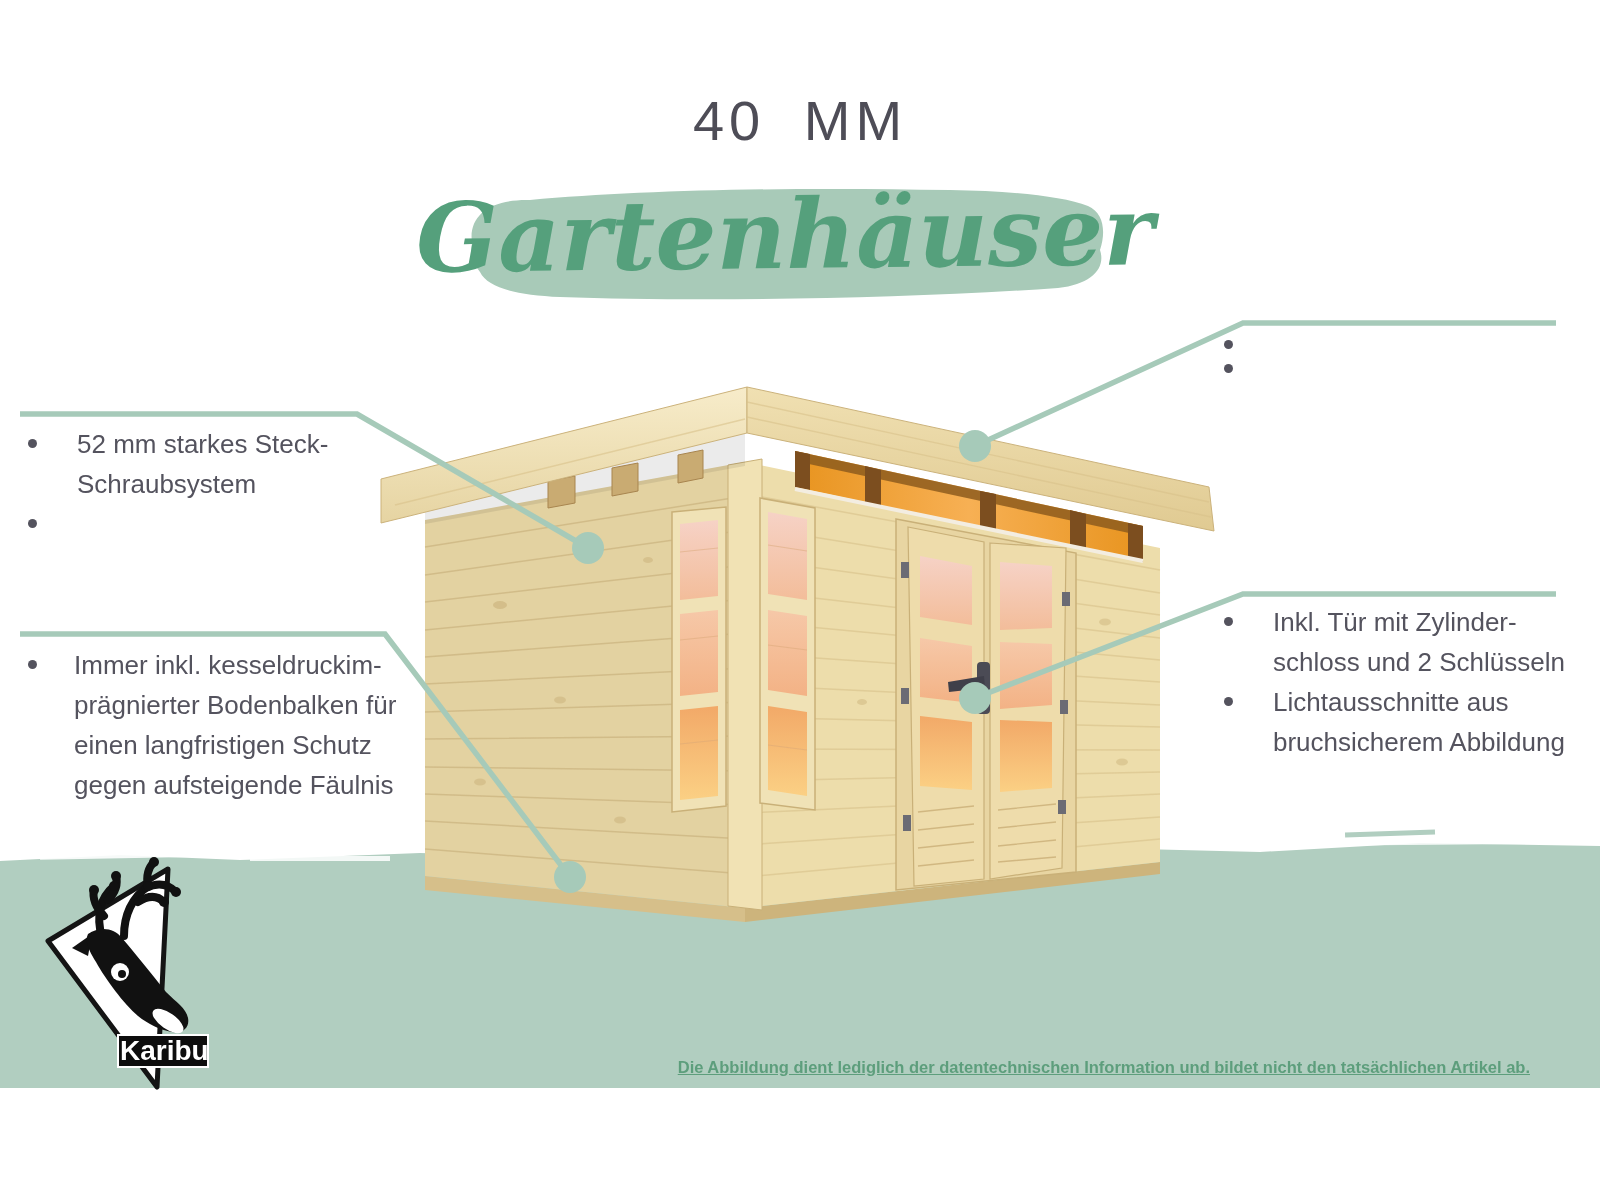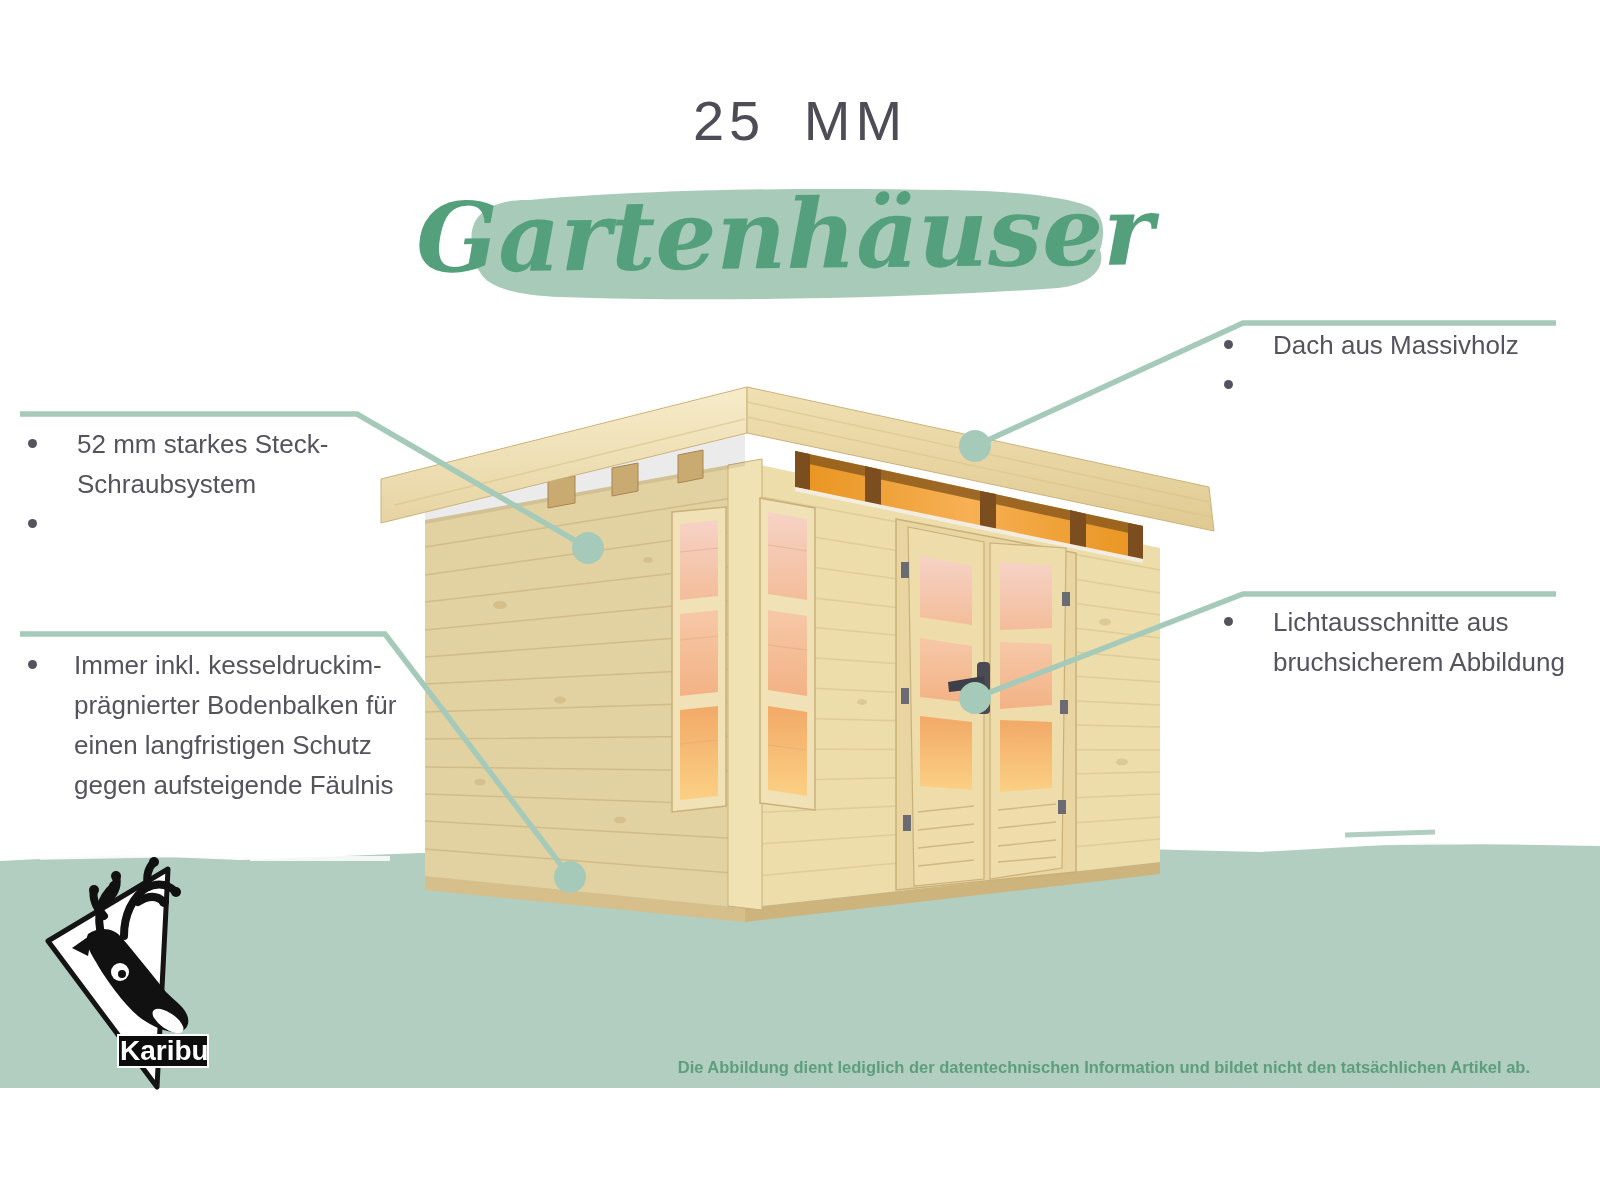--- a/index.html
+++ b/index.html
@@ -38,21 +38,21 @@
   .grp-bottom-right{left:1218px;top:602px;width:372px;}
   .grp-bottom-right .txt{max-width:320px;}
 
   .karibu-label{
     position:absolute;left:120px;top:1036px;width:86px;height:30px;
     line-height:30px;text-align:center;color:#ffffff;font-weight:bold;
     font-size:28px;letter-spacing:0px;
   }
   .disclaimer{
     position:absolute;right:70px;top:1058px;width:1000px;text-align:right;
-    color:#5d9e7c;font-weight:bold;font-size:16.5px;
+    color:#5d9e7c;font-weight:bold;font-size:16.5px;text-decoration:underline;
   }
 </style>
 </head>
 <body>
 
 <div class="canvas">
 
 <svg class="scene" width="1600" height="1200" viewBox="0 0 1600 1200">
   <defs>
     <linearGradient id="gRoofL" x1="0" y1="0" x2="0" y2="1">
@@ -236,21 +236,21 @@
       </g>
       <ellipse cx="168" cy="1021" rx="18" ry="8" fill="#ffffff" transform="rotate(35 168 1021)"></ellipse>
       <polygon points="128,1012 158,1036 122,1032" fill="#ffffff"></polygon>
       <circle cx="120" cy="972" r="9" fill="#ffffff"></circle>
       <circle cx="122" cy="974" r="4" fill="#111111"></circle>
     </g>
     <rect x="118" y="1035" width="90" height="32" fill="#0d0d0d" stroke="#ffffff" stroke-width="2"></rect>
   </g>
 </svg>
 
-<div class="title-main">25 MM</div>
+<div class="title-main">40 MM</div>
 
 <div class="title-script">Gartenhäuser</div>
 
 <div class="bullets grp-top-left">
   <div class="item">
     <span class="dot"></span>
     <span class="txt">52 mm starkes Steck-Schraubsystem</span>
   </div>
   <div class="item">
     <span class="dot"></span>
@@ -260,30 +260,33 @@
 <div class="bullets grp-bottom-left">
   <div class="item">
     <span class="dot"></span>
     <span class="txt">Immer inkl. kesseldruckim-prägnierter Bodenbalken für einen langfristigen Schutz gegen aufsteigende Fäulnis</span>
   </div>
 </div>
 
 <div class="bullets grp-top-right">
   <div class="item">
     <span class="dot"></span>
-    <span class="txt">Dach aus Massivholz</span>
   </div>
   <div class="item">
     <span class="dot"></span>
   </div>
 </div>
 
 <div class="bullets grp-bottom-right">
   <div class="item">
     <span class="dot"></span>
+    <span class="txt">Inkl. Tür mit Zylinder-schloss und 2 Schlüsseln</span>
+  </div>
+  <div class="item">
+    <span class="dot"></span>
     <span class="txt">Lichtausschnitte aus bruchsicherem Abbildung</span>
   </div>
 </div>
 
 <div class="karibu-label">Karibu</div>
 
 <div class="disclaimer">Die Abbildung dient lediglich der datentechnischen Information und bildet nicht den tatsächlichen Artikel ab.</div>
 
 </div>
 

